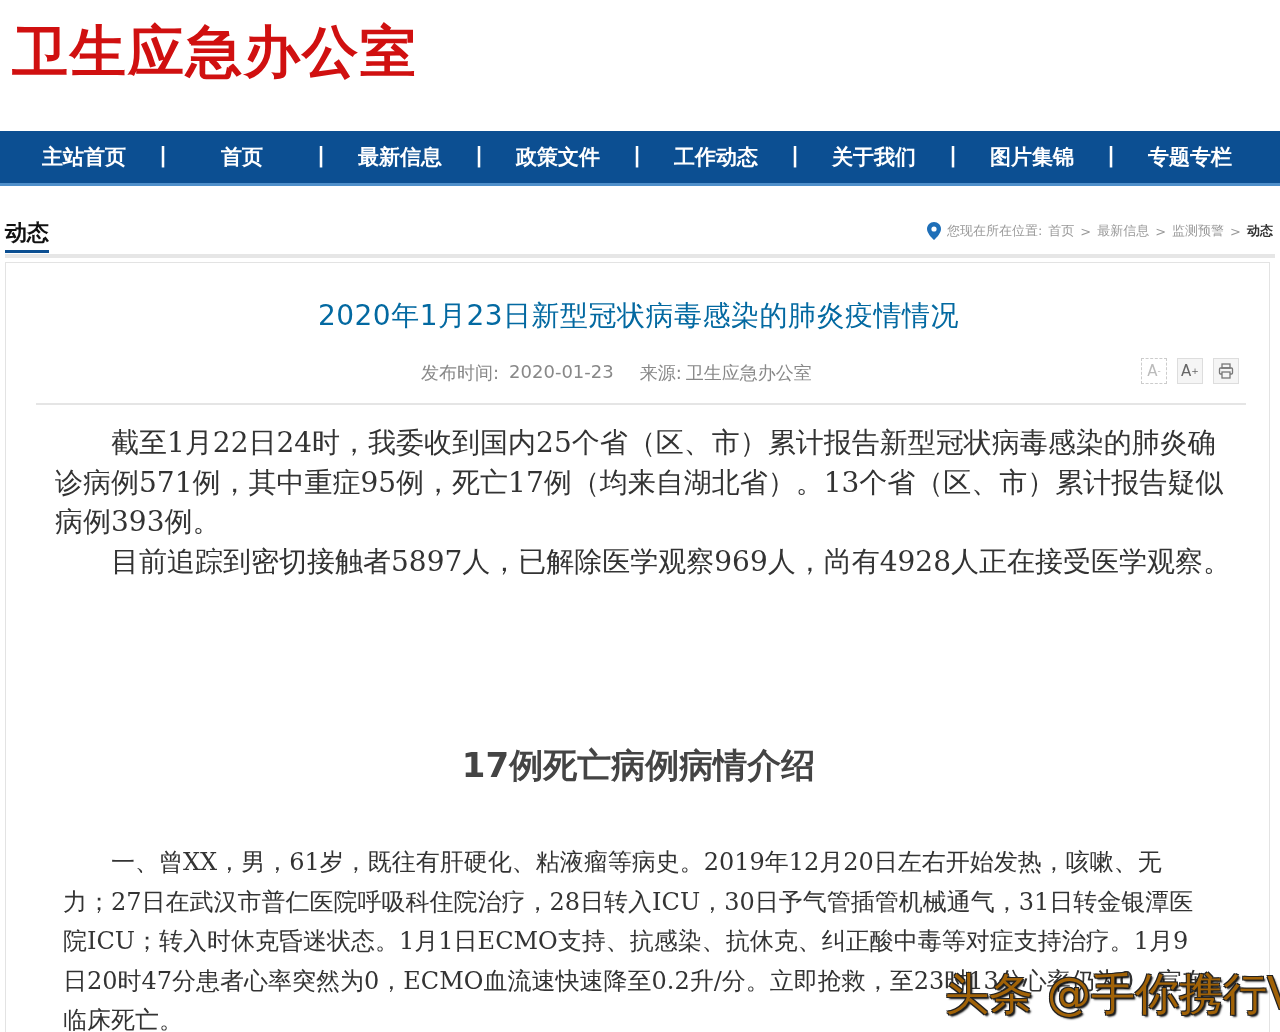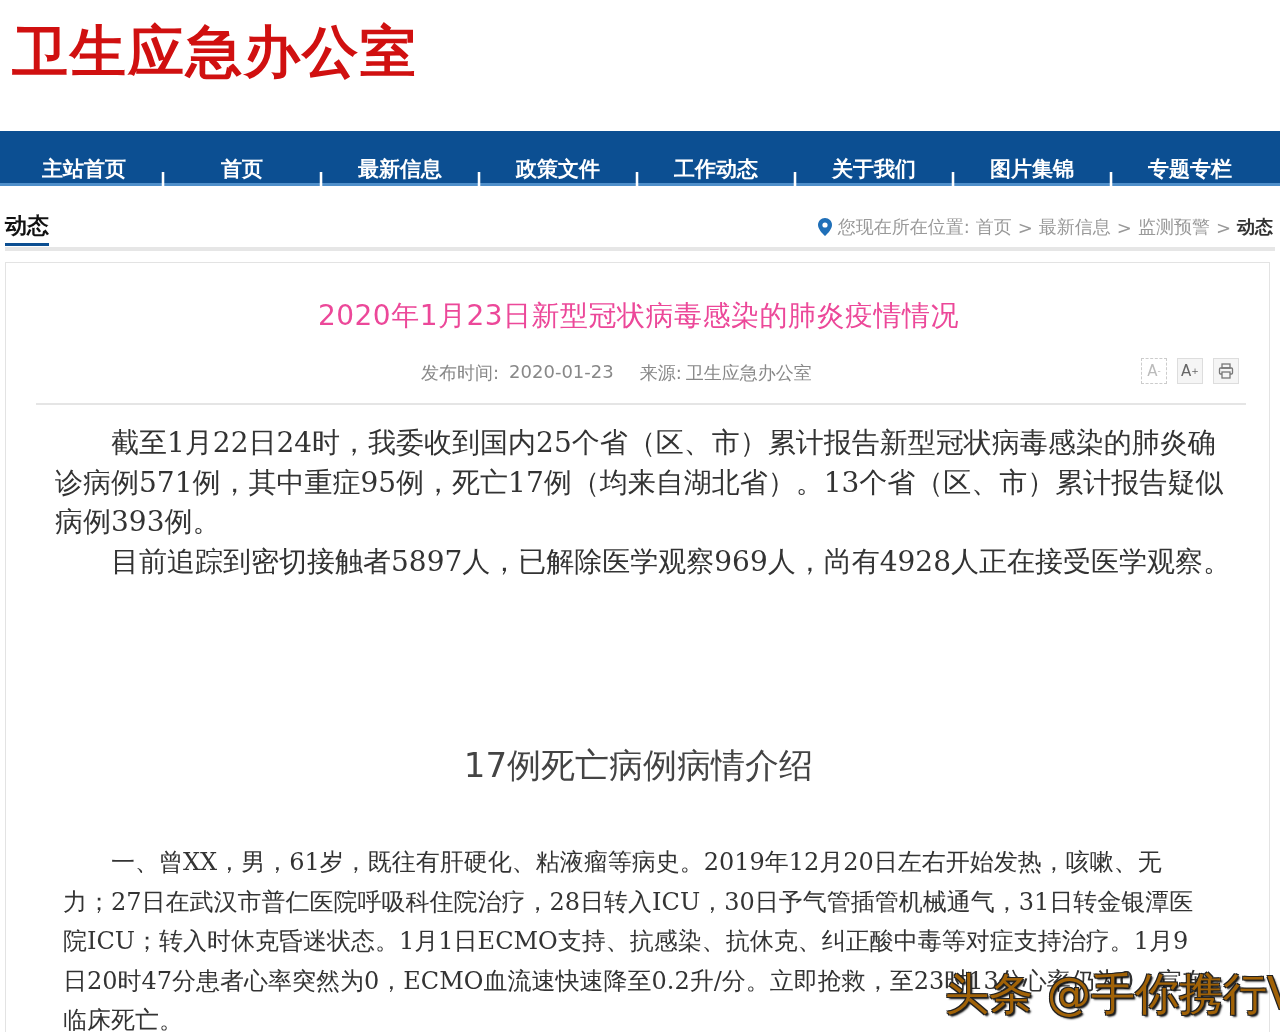--- a/index.html
+++ b/index.html
@@ -10,49 +10,49 @@
   }
   .logo-wrap { height:130px; position:relative; }
   .logo {
     position:absolute; left:12px; top:18px; font-size:56px; font-weight:bold;
     color:#d01010; letter-spacing:2px; line-height:68px;
     font-family:"DejaVu Sans", sans-serif;
   }
   .navbar {
     position:absolute; left:0; top:131px; width:1280px; height:55px;
     background:#0c4f92; border-bottom:3px solid #4f8fca; box-sizing:border-box;
-    display:flex; align-items:flex-end;
+    display:flex; align-items:center;
   }
   .nav-item {
     color:#ffffff; font-size:21px; font-weight:bold; text-align:center;
     width:158px; cursor:pointer; white-space:nowrap;
   }
   .nav-sep { color:#ffffff; font-size:22px; font-weight:bold; width:0; position:relative; }
   .nav-sep span { position:absolute; left:-4px; top:-15px; }
   .section-bar {
-    position:absolute; left:5px; top:205px; width:1270px; height:42px;
+    position:absolute; left:5px; top:212px; width:1270px; height:42px;
     border-bottom:4px solid #e6e6e6;
   }
   .section-title {
     position:absolute; left:0; top:8px; font-size:22px; font-weight:bold; color:#111;
     padding-bottom:4px; border-bottom:3px solid #0c4f92; line-height:26px;
   }
   .breadcrumb {
-    position:absolute; right:2px; top:10px; font-size:18px; color:#999;
+    position:absolute; right:2px; top:10px; font-size:13px; color:#999;
     display:flex; align-items:center; gap:6px;
   }
   .breadcrumb .crumb-current { color:#333; font-weight:bold; }
   .pin { width:14px; height:18px; }
   .content-box {
     position:absolute; left:5px; top:262px; width:1265px; height:790px;
     border:1px solid #e3e3e3; box-sizing:border-box; background:#fff;
   }
   .article-title {
     position:absolute; left:0; width:1265px; top:34px; text-align:center;
-    font-size:28px; color:#ec4899; letter-spacing:0.5px;
+    font-size:28px; color:#0369a1; letter-spacing:0.5px;
   }
   .meta {
     position:absolute; left:415px; top:98px; font-size:18px; color:#888;
     display:flex; gap:10px;
   }
   .tools { position:absolute; right:30px; top:95px; display:flex; gap:10px; }
   .tool-btn {
     width:26px; height:26px; box-sizing:border-box; border:1px solid #ddd;
     background:#f5f5f5; color:#666; font-size:15px; display:flex; align-items:center;
     justify-content:center; cursor:pointer;
@@ -64,21 +64,21 @@
     border-top:2px solid #e5e5e5;
   }
   .body-text {
     position:absolute; left:49px; width:1180px; top:160px;
     font-family:"DejaVu Serif", "Liberation Serif", serif; font-size:28px;
     line-height:39.5px; color:#333;
   }
   .body-text p { margin:0; text-indent:2em; }
   .sub-heading {
     position:absolute; left:0; width:1265px; top:480px; text-align:center;
-    font-size:34px; font-weight:normal; color:#444;
+    font-size:34px; font-weight:bold; color:#444;
   }
   .case-text {
     position:absolute; left:49px; width:1160px; top:572px;
     font-family:"DejaVu Serif", "Liberation Serif", serif; font-size:24px;
     line-height:39.5px; color:#333;
   }
   .case-text p { margin:8px; text-indent:2em; }
   .watermark {
     position:absolute; left:945px; top:965px; font-size:44px; color:#a16207;
     text-shadow: -1px -1px 0 #222, 1px -1px 0 #222, -1px 1px 0 #222, 1px 1px 0 #222, 2px 2px 2px #000;

